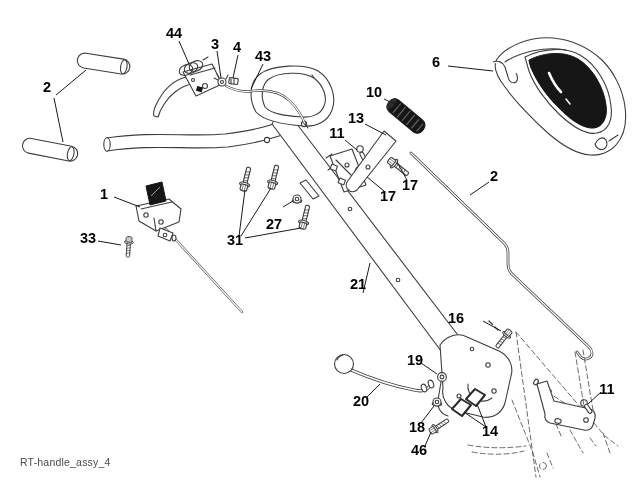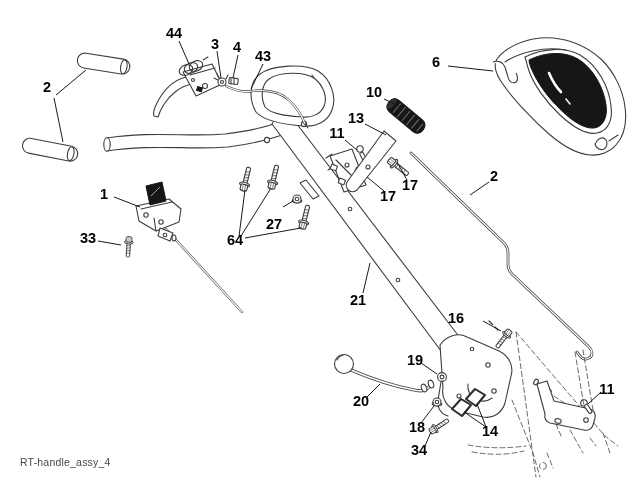--- a/index.html
+++ b/index.html
@@ -284,25 +284,25 @@
 <span class="callout" style="left:436px;top:62px">6</span>
 <span class="callout" style="left:374px;top:92px">10</span>
 <span class="callout" style="left:356px;top:118px">13</span>
 <span class="callout" style="left:337px;top:133px">11</span>
 <span class="callout" style="left:410px;top:185px">17</span>
 <span class="callout" style="left:388px;top:196px">17</span>
 <span class="callout" style="left:494px;top:176px">2</span>
 <span class="callout" style="left:104px;top:194px">1</span>
 <span class="callout" style="left:274px;top:224px">27</span>
 <span class="callout" style="left:88px;top:238px">33</span>
-<span class="callout" style="left:235px;top:240px">64</span>
-<span class="callout" style="left:358px;top:300px">21</span>
+<span class="callout" style="left:235px;top:240px">31</span>
+<span class="callout" style="left:358px;top:284px">21</span>
 <span class="callout" style="left:456px;top:318px">16</span>
 <span class="callout" style="left:415px;top:360px">19</span>
 <span class="callout" style="left:607px;top:389px">11</span>
 <span class="callout" style="left:361px;top:401px">20</span>
 <span class="callout" style="left:417px;top:427px">18</span>
 <span class="callout" style="left:490px;top:431px">14</span>
-<span class="callout" style="left:419px;top:450px">34</span>
+<span class="callout" style="left:419px;top:450px">46</span>
 
 <div class="figid">RT-handle_assy_4</div>
 
 </div>
 
 </body></html>

